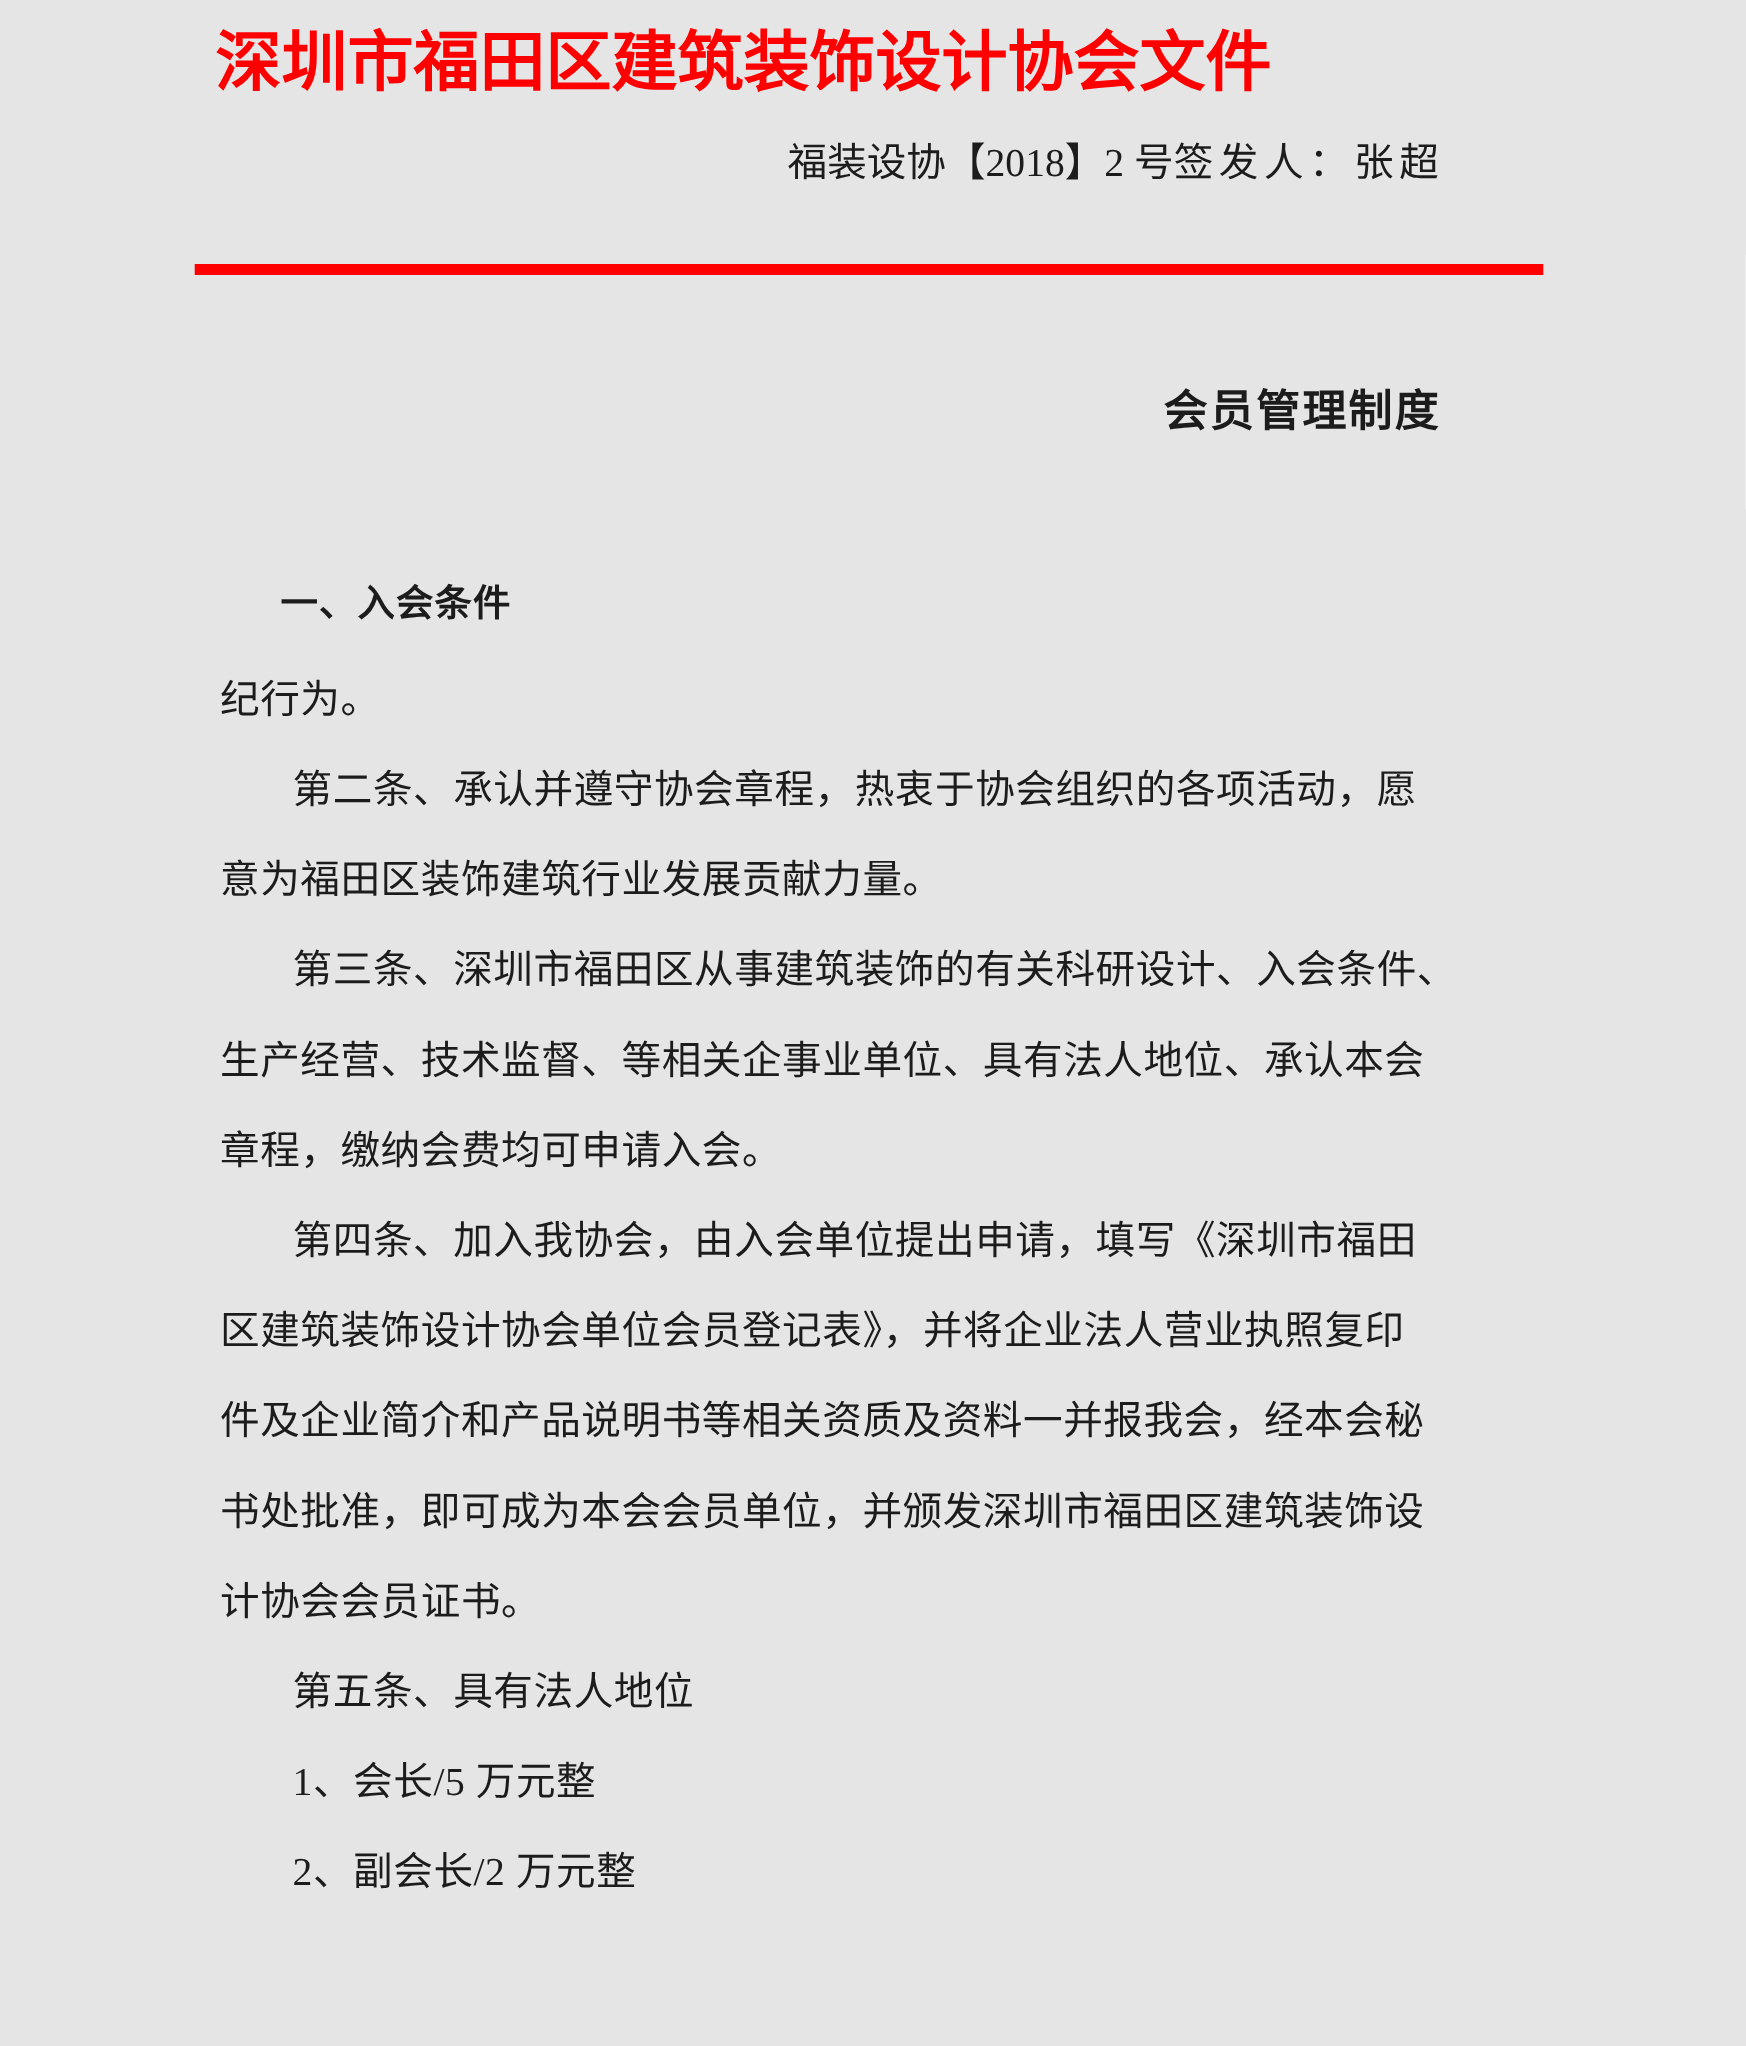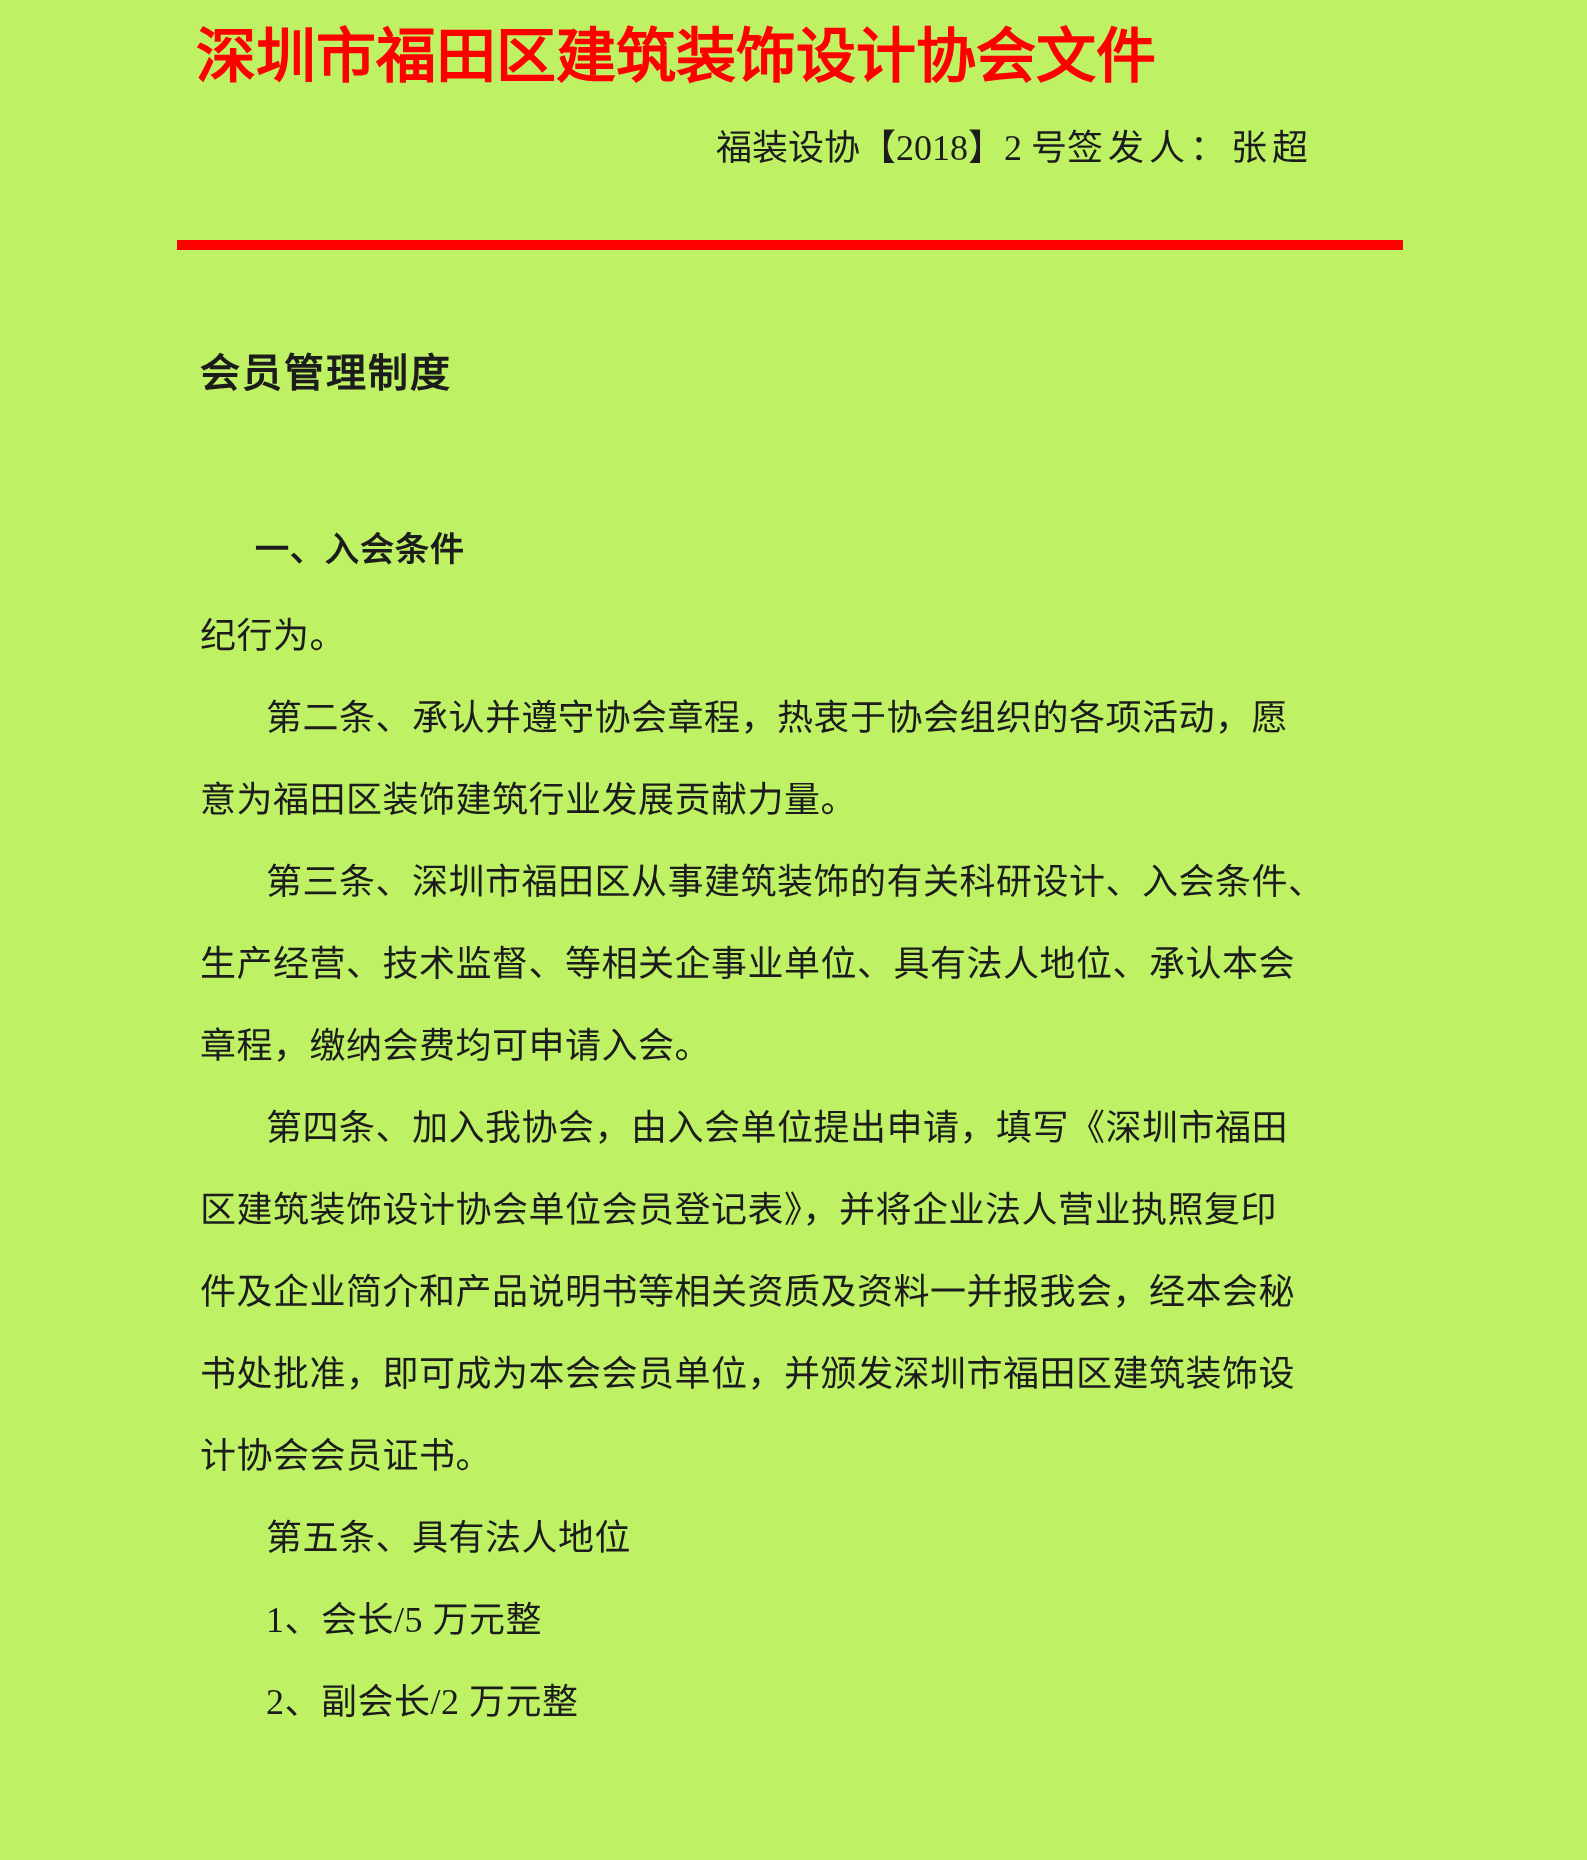--- a/index.html
+++ b/index.html
@@ -5,21 +5,21 @@
   :root {
     --accent-red: #ff0000;
     --text: #1c1c1c;
   }
   * { margin: 0; padding: 0; box-sizing: border-box; }
   html, body { background: #ffffff; }
   .page {
     position: relative;
     width: 1587px;
     height: 1860px;
-    background: #bef264;
+    background: #e5e5e5;
     font-family: "Liberation Serif", "DejaVu Serif", serif;
     color: var(--text, #1c1c1c);
     overflow: hidden;
   }
   .org-title {
     position: absolute;
     left: 196px;
     top: 20px;
     width: 1000px;
     font-size: 60px;
@@ -48,21 +48,21 @@
     top: 240px;
     width: 1226px;
     height: 10px;
     background: var(--accent-red, #ff0000);
   }
   .doc-title {
     position: absolute;
     left: 200px;
     top: 348px;
     width: 1110px;
-    text-align: left;
+    text-align: right;
     font-size: 40px;
     font-weight: bold;
     letter-spacing: 2px;
     line-height: 1.3;
   }
   .section-heading {
     position: absolute;
     left: 219px;
     top: 528px;
     font-size: 34px;

